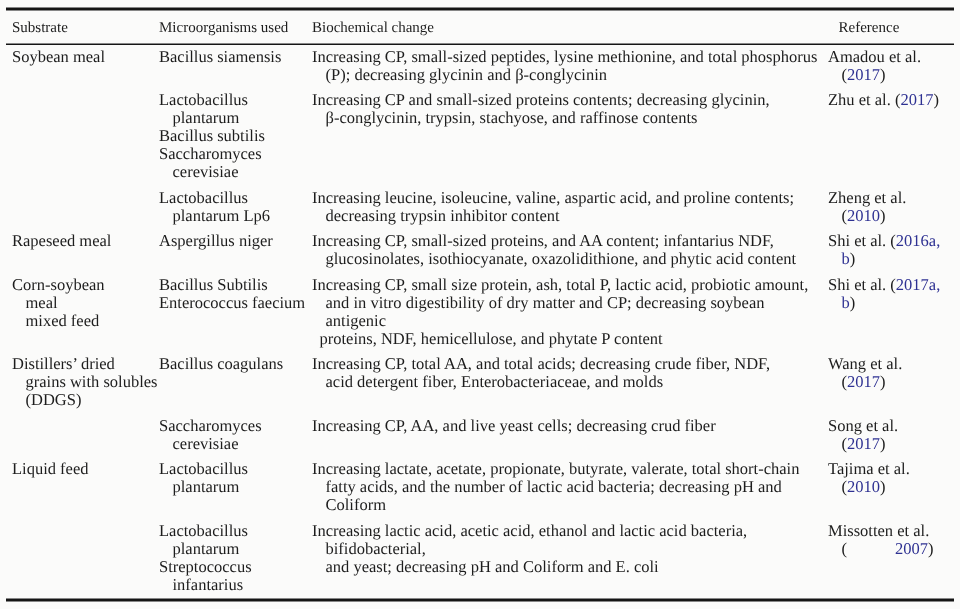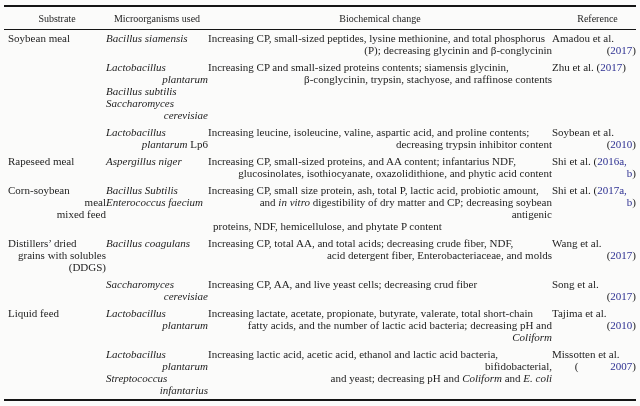--- a/index.html
+++ b/index.html
@@ -22,40 +22,40 @@
     border-top: 2.5px solid #151515;
     border-bottom: 2.5px solid #151515;
   }
   col.c-substrate { width: 102px; }
   col.c-micro     { width: 102px; }
   col.c-change    { width: 344px; }
   col.c-ref       { width: 84px; }
   th {
     font-weight: normal;
     font-size: 10px;
-    text-align: center;
+    text-align: left;
     vertical-align: top;
     padding: 6px 0 5px 0;
     border-bottom: 1.5px solid #151515;
     white-space: nowrap;
   }
   th.h-substrate { padding-left: 4px; }
   th.h-ref { padding-left: 7px; }
   td {
     vertical-align: top;
     font-size: 11px;
     line-height: 12px;
     padding: 2px 0 3px 0;
     margin-left: 16px;
   }
   td.col-substrate { padding-left: 4px; }
   .line { white-space: nowrap; }
-  .ind1 { padding-left: 9px; text-align: right; }
+  .ind1 { padding-left: 9px; }
   .ind2 { padding-left: 5px; }
-  .it { font-style: italic; }
+  .it { }
   .cite { cursor: pointer; }
 </style>
 </head>
 <body>
 
 <div class="table-wrap">
   <table>
     <colgroup>
       <col class="c-substrate">
       <col class="c-micro">
@@ -90,39 +90,39 @@
         <tr>
           <td class="col-substrate"></td>
           <td class="col-micro">
             <div class="line ind0"><span class="it">Lactobacillus</span></div>
             <div class="line ind1"><span class="it">plantarum</span></div>
             <div class="line ind0"><span class="it">Bacillus subtilis</span></div>
             <div class="line ind0"><span class="it">Saccharomyces</span></div>
             <div class="line ind1"><span class="it">cerevisiae</span></div>
           </td>
           <td class="col-change">
-            <div class="line ind0"><span>Increasing CP and small-sized proteins contents; siamensis glycinin,</span></div>
+            <div class="line ind0"><span>Increasing CP and small-sized proteins contents; decreasing glycinin,</span></div>
             <div class="line ind1"><span>β-conglycinin, trypsin, stachyose, and raffinose contents</span></div>
           </td>
           <td class="col-ref">
             <div class="line ind0"><span>Zhu et al. (</span><span class="cite" style="color: rgb(46, 49, 146);">2017</span><span>)</span></div>
           </td>
         </tr>
         <tr>
           <td class="col-substrate"></td>
           <td class="col-micro">
             <div class="line ind0"><span class="it">Lactobacillus</span></div>
             <div class="line ind1"><span class="it">plantarum</span><span> Lp6</span></div>
           </td>
           <td class="col-change">
             <div class="line ind0"><span>Increasing leucine, isoleucine, valine, aspartic acid, and proline contents;</span></div>
             <div class="line ind1"><span>decreasing trypsin inhibitor content</span></div>
           </td>
           <td class="col-ref">
-            <div class="line ind0"><span>Soybean et al.</span></div>
+            <div class="line ind0"><span>Zheng et al.</span></div>
             <div class="line ind1"><span>(</span><span class="cite" style="color: rgb(46, 49, 146);">2010</span><span>)</span></div>
           </td>
         </tr>
         <tr>
           <td class="col-substrate">
             <div class="line ind0"><span>Rapeseed meal</span></div>
           </td>
           <td class="col-micro">
             <div class="line ind0"><span class="it">Aspergillus niger</span></div>
           </td>

